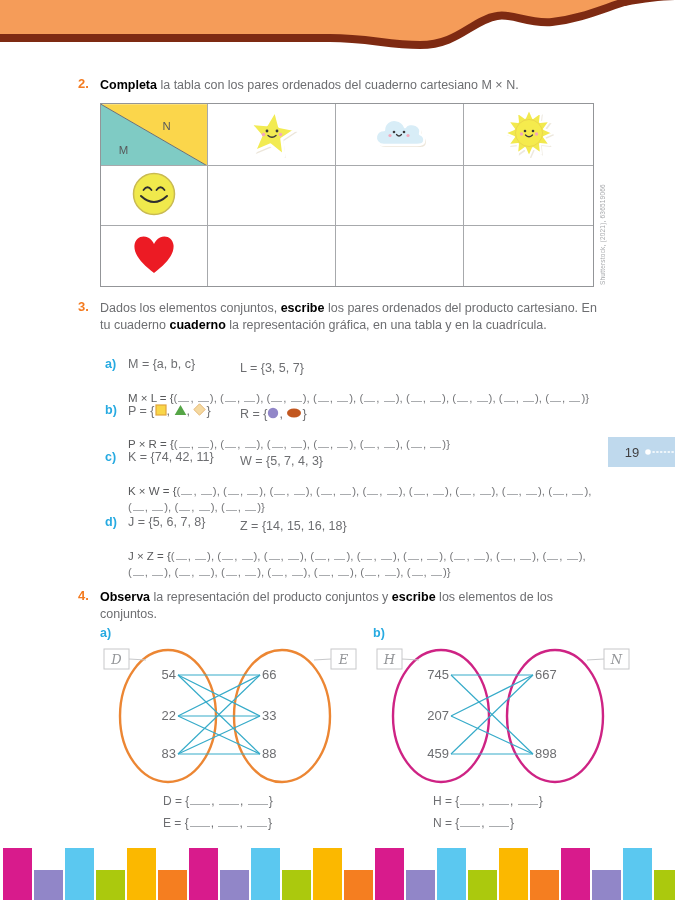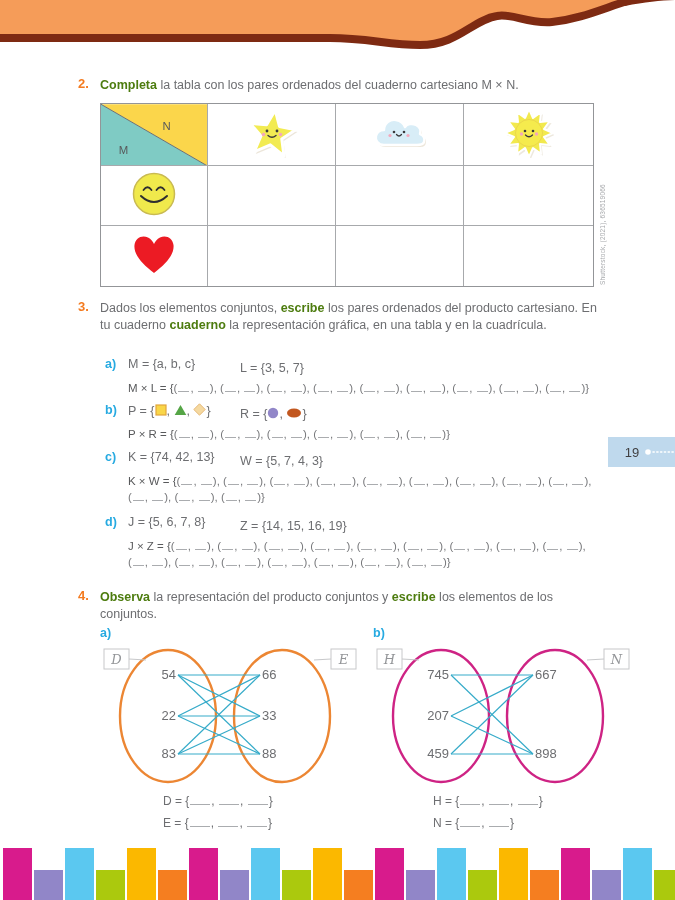--- a/index.html
+++ b/index.html
@@ -4,27 +4,27 @@
 <style>
   html,body{margin:0;padding:0;}
   body{
     width:675px;height:900px;position:relative;overflow:hidden;
     background:#ffffff;color:#6D6E71;
     font-family:"Liberation Sans",sans-serif;
   }
   .abs{position:absolute;}
   .num{color:#F47B20;font-weight:bold;font-size:13px;}
   .rich{font-size:12.5px;line-height:17px;color:#6D6E71;}
-  .rich b{color:#4d7c0f;}
+  .rich b{color:#000000;}
   .letter{color:#27AAE1;font-weight:bold;font-size:12.5px;width:23px;flex:0 0 23px;}
   .item{position:absolute;left:105px;display:flex;width:510px;}
   .item-body{width:487px;}
   .sets-line{position:relative;font-size:12.5px;color:#6D6E71;height:17px;}
   .set2{position:absolute;left:112px;top:4px;}
-  .pairs{margin-top:6px;font-size:11.5px;color:#77787B;}
+  .pairs{margin-top:16px;font-size:11.5px;color:#77787B;}
   .pair-line{line-height:16px;white-space:nowrap;}
   .prod-label{color:#58595B;}
   .blank{display:inline-block;width:11px;height:3px;border-bottom:1px solid #AAACAF;margin:0 1px;}
   .blank.ans{width:20px;}
   .shape-svg{vertical-align:-1px;}
   
   .mtable{position:absolute;left:100px;top:103px;display:grid;
     grid-template-columns:107px 128px 128px 129px;grid-template-rows:62px 60px 60px;
     border:1px solid #939598;}
   .mtable .cell{border-right:1px solid #A7A9AC;border-bottom:1px solid #A7A9AC;
@@ -165,36 +165,36 @@
     <div class="pairs">
         <div class="pair-line"><span class="prod-label">P × R = {</span>(<span class="blank"></span>, <span class="blank"></span>), (<span class="blank"></span>, <span class="blank"></span>), (<span class="blank"></span>, <span class="blank"></span>), (<span class="blank"></span>, <span class="blank"></span>), (<span class="blank"></span>, <span class="blank"></span>), (<span class="blank"></span>, <span class="blank"></span>)}</div>
       </div>
   </div>
 </div>
 
 <div class="item" style="top:450px">
   <span class="letter">c)</span>
   <div class="item-body">
     <div class="sets-line">
-      <span>K = {74, 42, 13}</span>
+      <span>K = {74, 42, 11}</span>
       <span class="set2">W = {5, 7, 4, 3}</span>
     </div>
     <div class="pairs">
         <div class="pair-line"><span class="prod-label">K × W = {</span>(<span class="blank"></span>, <span class="blank"></span>), (<span class="blank"></span>, <span class="blank"></span>), (<span class="blank"></span>, <span class="blank"></span>), (<span class="blank"></span>, <span class="blank"></span>), (<span class="blank"></span>, <span class="blank"></span>), (<span class="blank"></span>, <span class="blank"></span>), (<span class="blank"></span>, <span class="blank"></span>), (<span class="blank"></span>, <span class="blank"></span>), (<span class="blank"></span>, <span class="blank"></span>),</div>
         <div class="pair-line">(<span class="blank"></span>, <span class="blank"></span>), (<span class="blank"></span>, <span class="blank"></span>), (<span class="blank"></span>, <span class="blank"></span>)}</div>
       </div>
   </div>
 </div>
 
 <div class="item" style="top:515px">
   <span class="letter">d)</span>
   <div class="item-body">
     <div class="sets-line">
       <span>J = {5, 6, 7, 8}</span>
-      <span class="set2">Z = {14, 15, 16, 19}</span>
+      <span class="set2">Z = {14, 15, 16, 18}</span>
     </div>
     <div class="pairs">
         <div class="pair-line"><span class="prod-label">J × Z = {</span>(<span class="blank"></span>, <span class="blank"></span>), (<span class="blank"></span>, <span class="blank"></span>), (<span class="blank"></span>, <span class="blank"></span>), (<span class="blank"></span>, <span class="blank"></span>), (<span class="blank"></span>, <span class="blank"></span>), (<span class="blank"></span>, <span class="blank"></span>), (<span class="blank"></span>, <span class="blank"></span>), (<span class="blank"></span>, <span class="blank"></span>), (<span class="blank"></span>, <span class="blank"></span>),</div>
         <div class="pair-line">(<span class="blank"></span>, <span class="blank"></span>), (<span class="blank"></span>, <span class="blank"></span>), (<span class="blank"></span>, <span class="blank"></span>), (<span class="blank"></span>, <span class="blank"></span>), (<span class="blank"></span>, <span class="blank"></span>), (<span class="blank"></span>, <span class="blank"></span>), (<span class="blank"></span>, <span class="blank"></span>)}</div>
       </div>
   </div>
 </div>
 
 <svg class="badge" width="67" height="30" viewBox="0 0 67 30">
   <rect x="0" y="0" width="67" height="30" fill="#BFD9ED"></rect>

